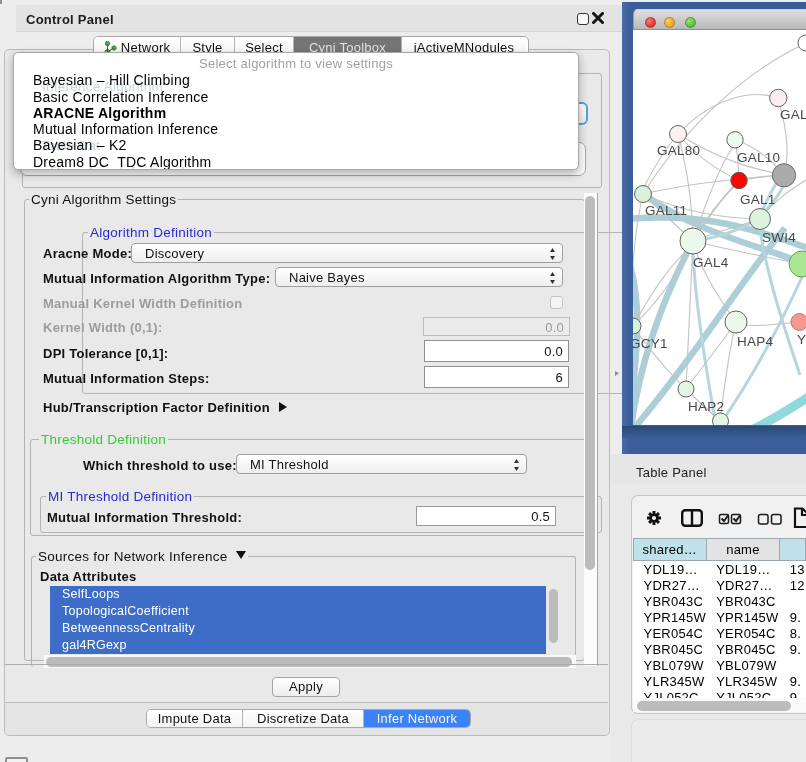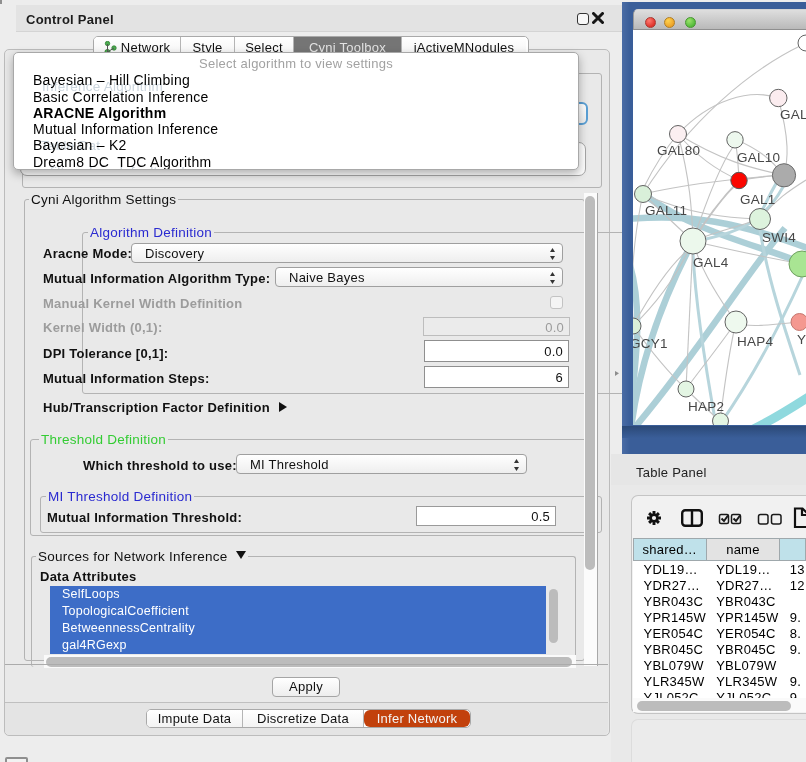--- a/index.html
+++ b/index.html
@@ -30,21 +30,21 @@
 #popup{left:13px;top:52px;width:566px;height:118px;background:#fff;border:1px solid #a8a8a8;border-radius:5px;box-shadow:0 4px 10px rgba(0,0,0,0.3);z-index:30;padding-top:3px;box-sizing:border-box;overflow:hidden;}
 #popup .hd{font-size:13px;color:#a2a2a2;text-align:center;height:16.3px;line-height:16.3px;}
 #popup .it{font-size:14px;color:#000;padding-left:19px;height:16.3px;line-height:16.3px;white-space:nowrap;position:relative;}
 
 #datalist{left:50px;top:586px;width:496px;height:68px;background:#3d6dc7;}
 #datalist div{font-size:12.5px;color:#fff;padding-left:12px;height:17px;line-height:17px;}
 .sbv{position:absolute;background:#bcbcbc;border-radius:5px;}
 
 #applybtn{position:absolute;left:272px;top:677px;width:66px;height:18px;background:linear-gradient(#ffffff,#ededed);border:1px solid #a5a5a5;border-radius:4px;font-size:13px;text-align:center;line-height:18px;color:#111;}
 #bottabs{left:146px;top:709px;height:17px;width:323px;}
-#bottabs .on{background:#c2410c;color:#f4f4f4;border-radius:6px;}
+#bottabs .on{background:#3b82f6;color:#f4f4f4;}
 
 #blue{left:622px;top:2px;width:184px;height:452px;background:linear-gradient(90deg,#4a6ca5 0,#3a5e99 8px,#3a5e99 100%);}
 #netwin{position:absolute;left:633px;top:9px;width:173px;height:417px;}
 #nettitle{position:absolute;left:0;top:0;width:173px;height:21px;background:linear-gradient(#dedede,#b9b9b9);border-top-left-radius:5px;border-left:1px solid #9a9a9a;border-top:1px solid #d4d4d4;border-bottom:1px solid #8f8f8f;box-sizing:border-box;}
 .tl{position:absolute;top:6.5px;width:11px;height:11px;border-radius:50%;}
 #netcanvas{position:absolute;left:0;top:21px;width:173px;height:395px;background:#fff;}
 #netshadow{position:absolute;left:622px;top:426px;width:184px;height:12px;background:linear-gradient(#2b4977,#3a5e99);}
 
 #tparea{left:611px;top:454px;width:195px;height:308px;background:#e9e9e9;}
 #tpbar{position:absolute;left:611px;top:454px;width:195px;height:31px;background:#e6e6e6;}

